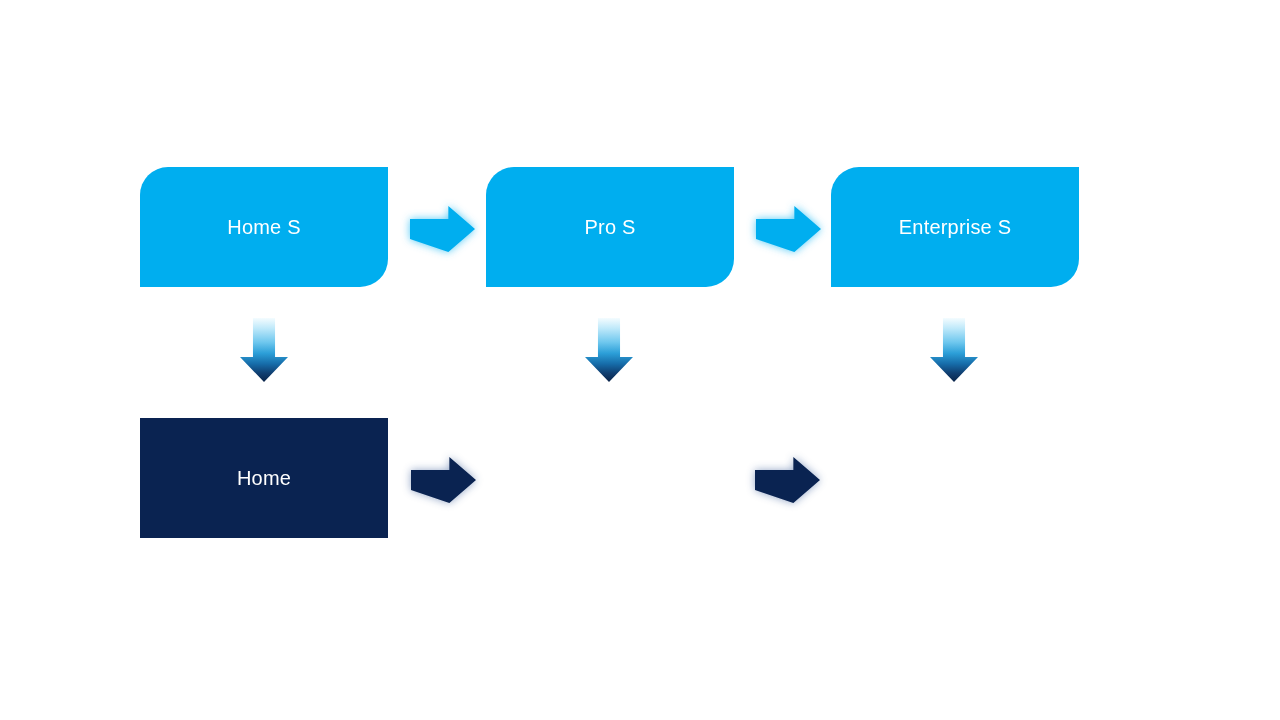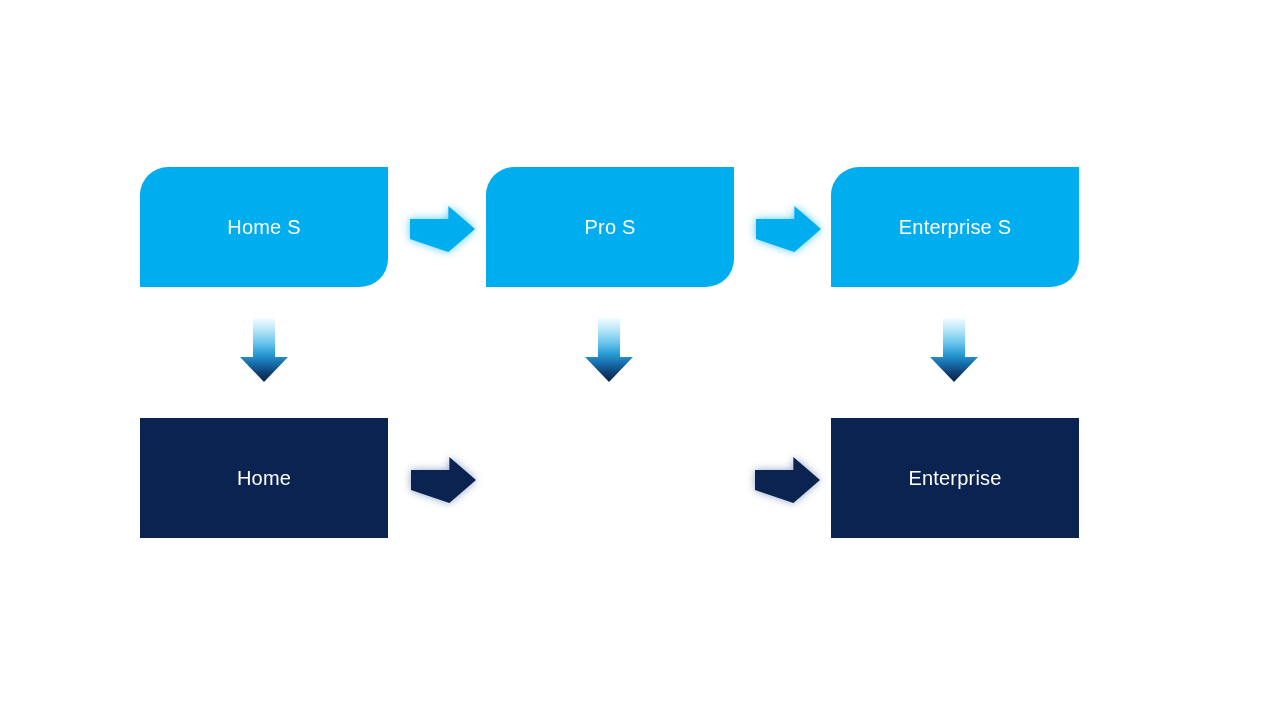--- a/index.html
+++ b/index.html
@@ -104,23 +104,20 @@
     <div class="arrow-right-shape fill-light"></div>
   </div>
 
   <div class="arrow-down ad-1"></div>
   <div class="arrow-down ad-2"></div>
   <div class="arrow-down ad-3"></div>
 
   <div class="box dark row-bottom col-1">
     <span class="box-label">Home</span>
   </div>
-  <div class="box dark row-bottom col-3">
-    <span class="box-label">Enterprise</span>
-  </div>
 
   <div class="arrow-right-wrap glow-dark ar-bottom-1">
     <div class="arrow-right-shape fill-dark"></div>
   </div>
   <div class="arrow-right-wrap glow-dark ar-bottom-2">
     <div class="arrow-right-shape fill-dark"></div>
   </div>
 
 </div>
 

